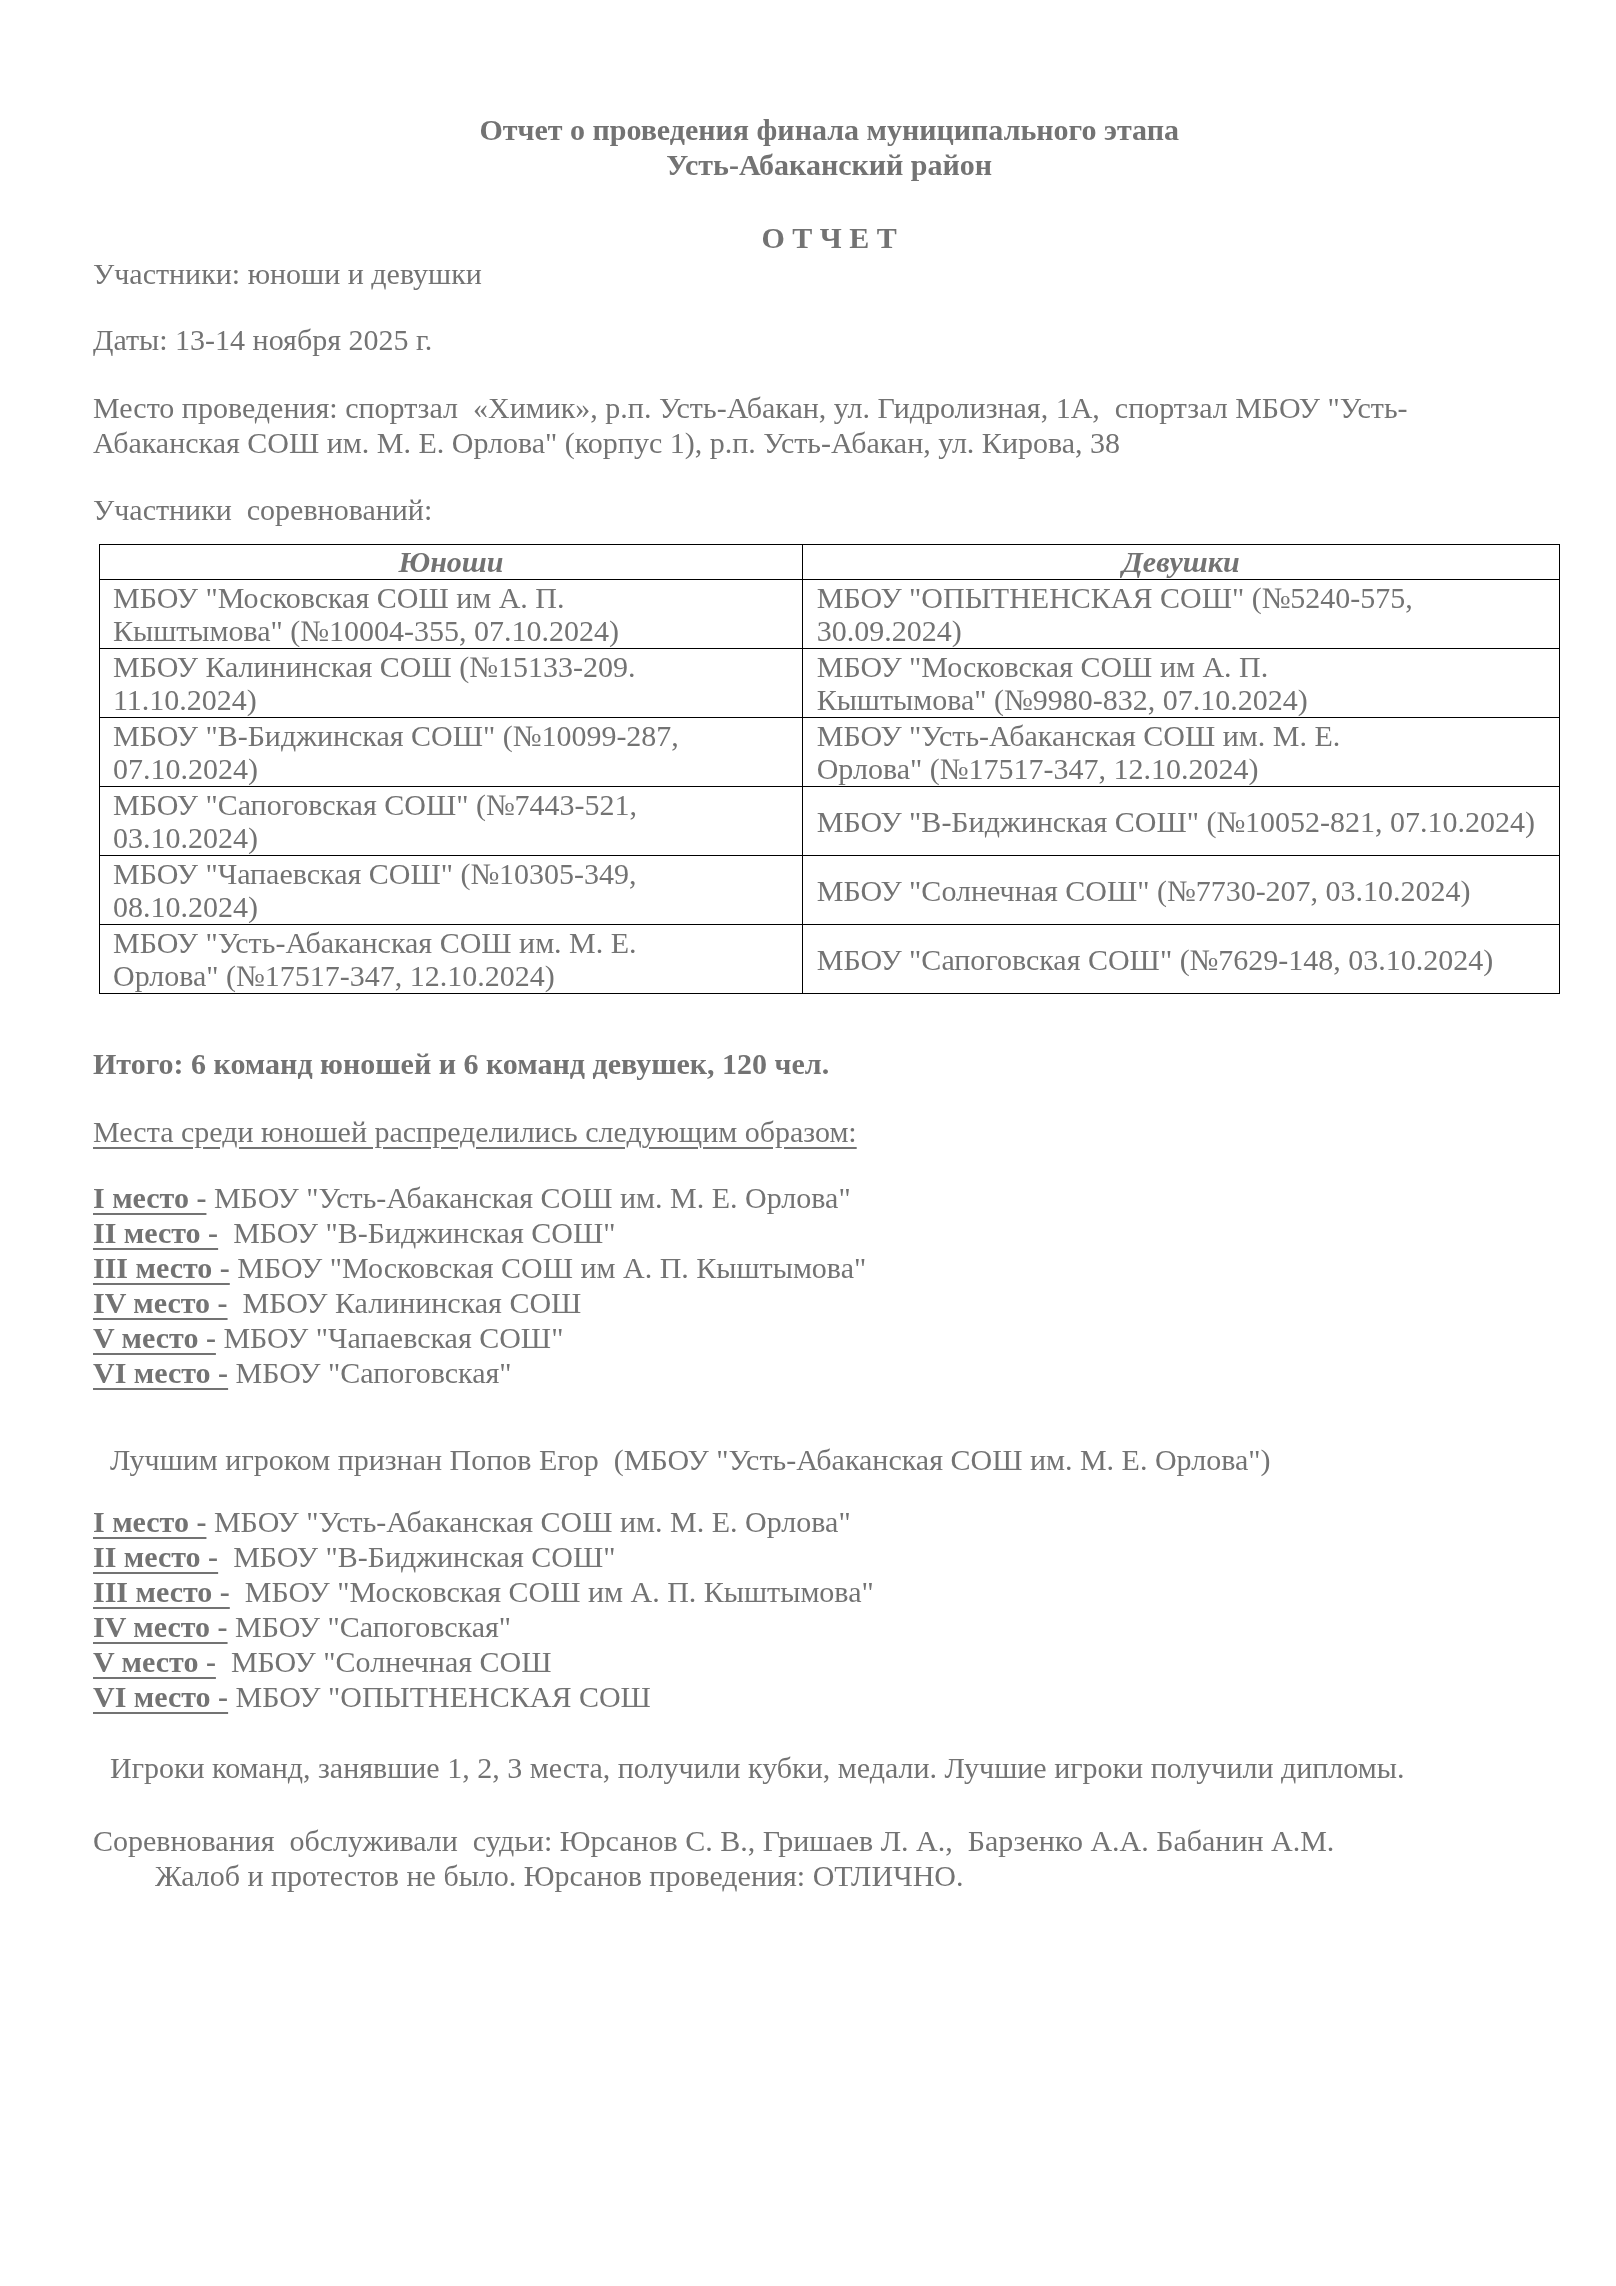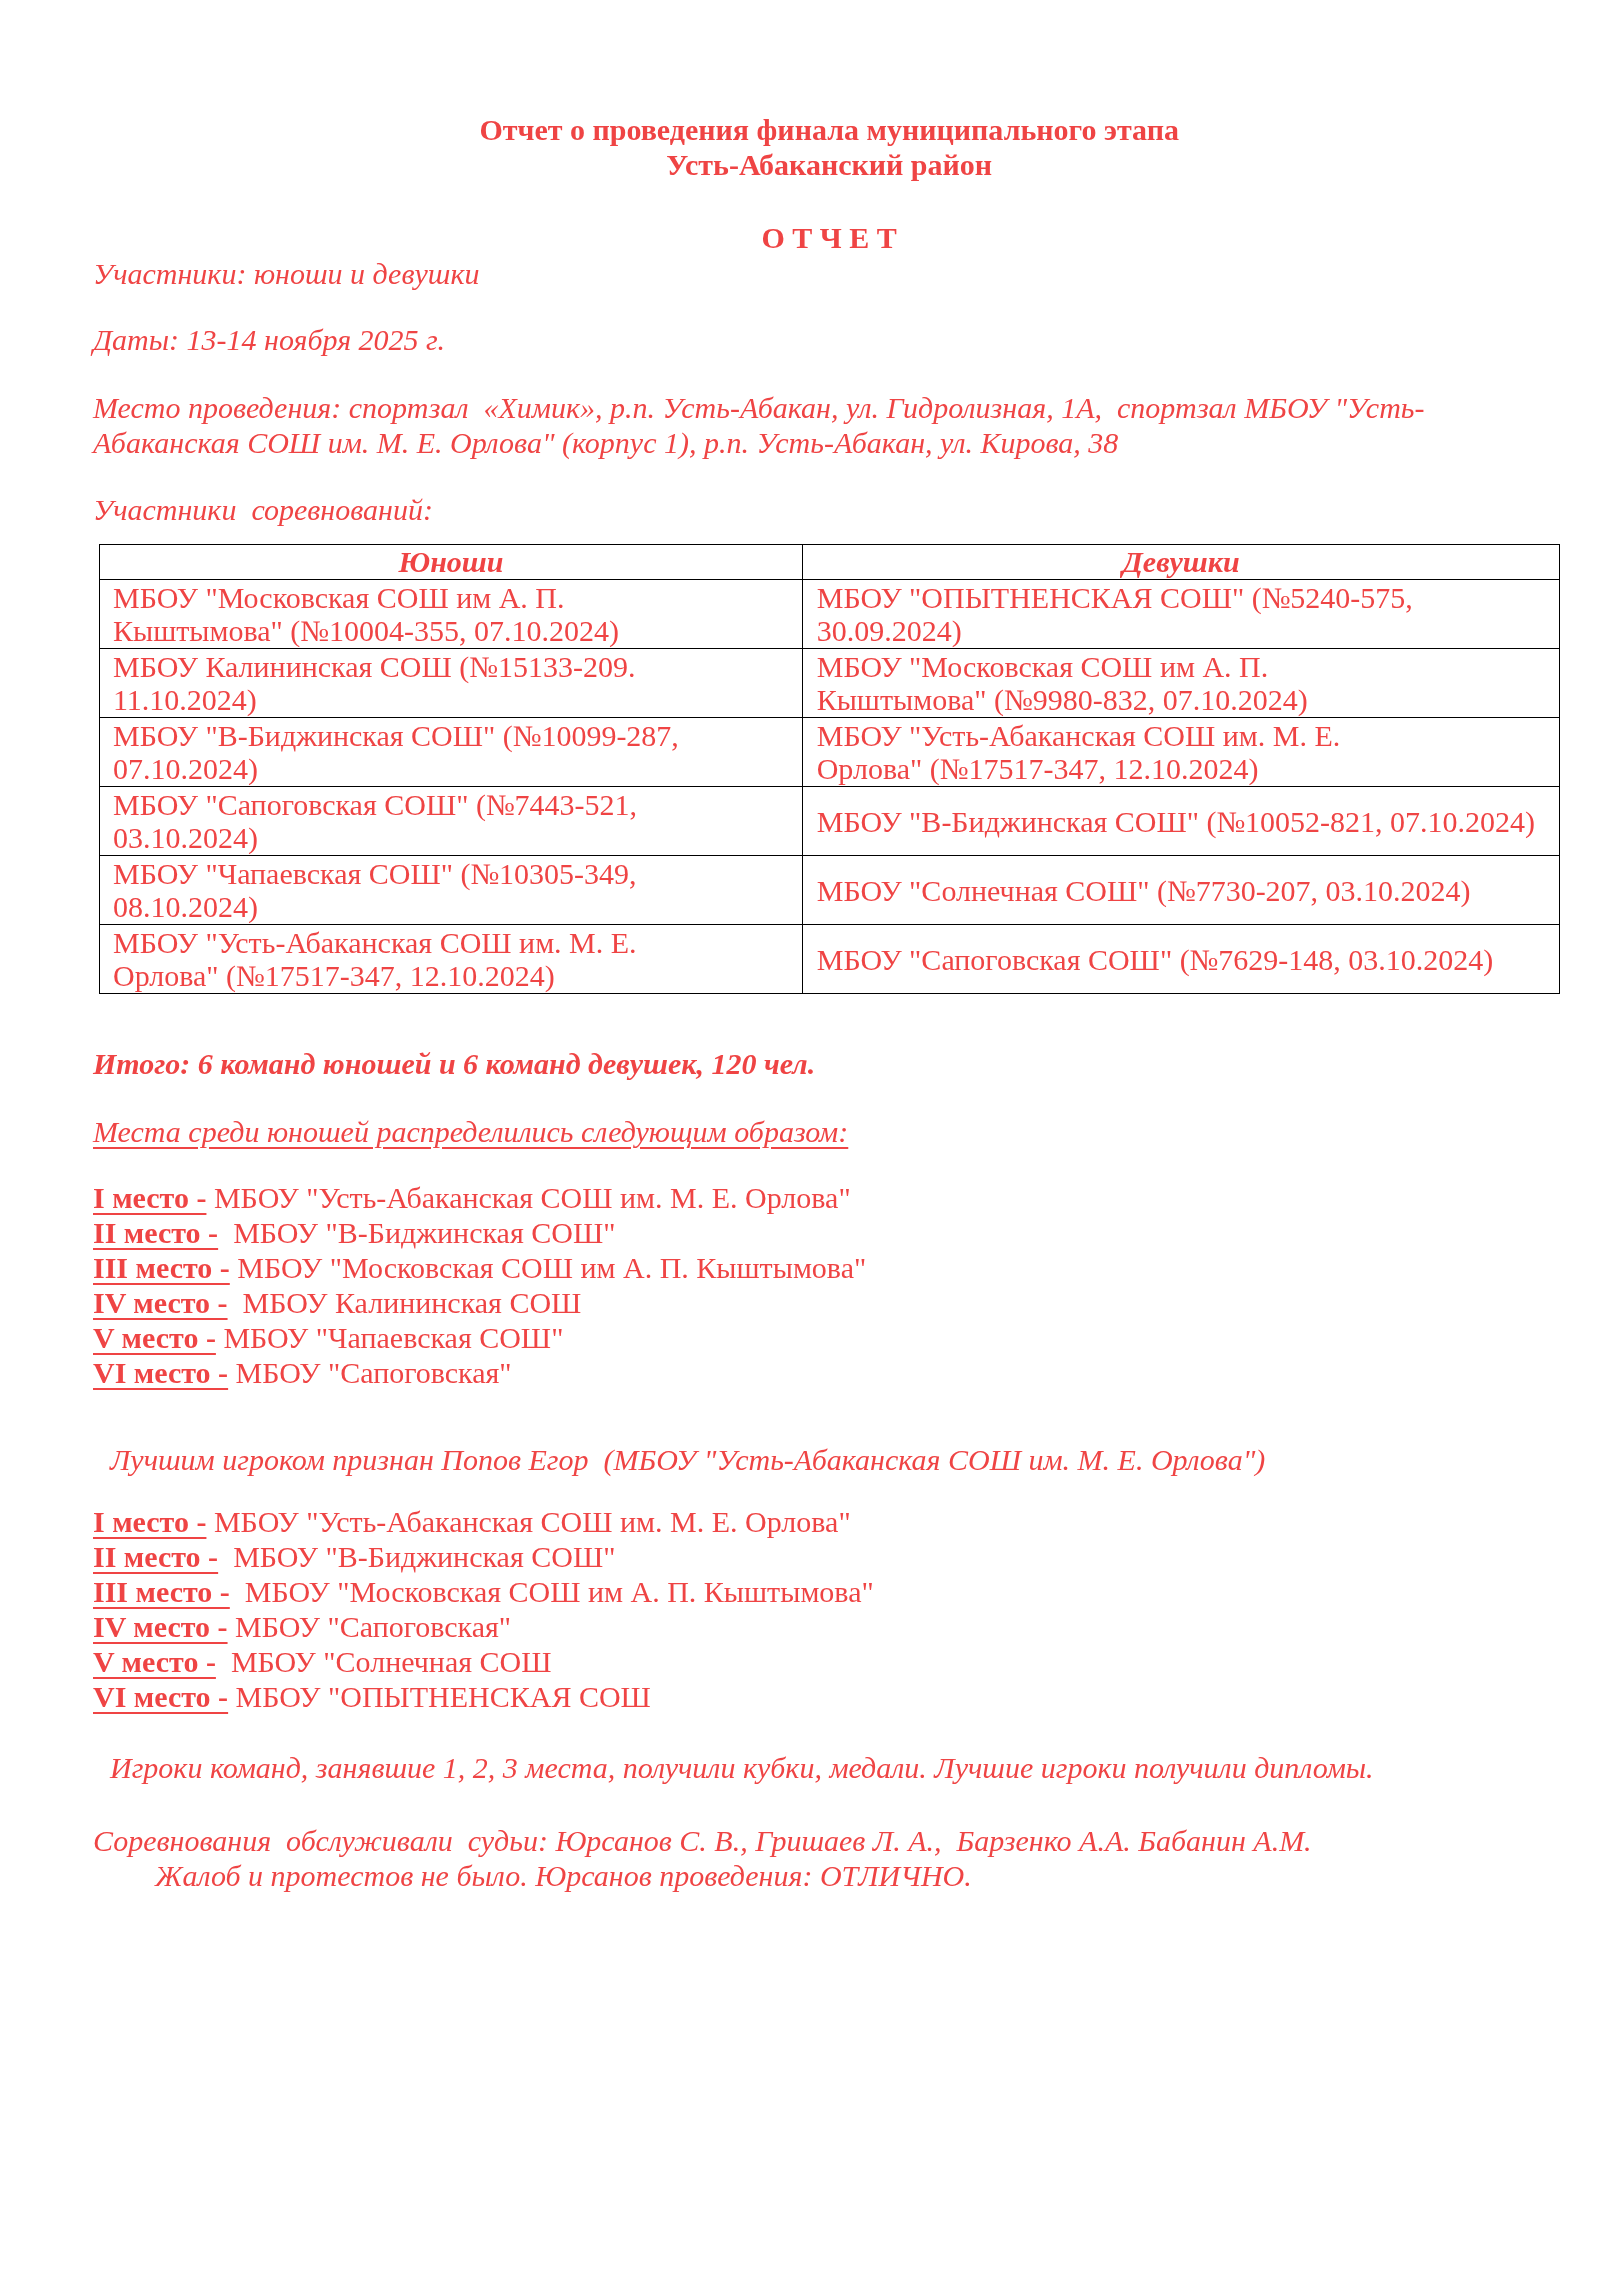--- a/index.html
+++ b/index.html
@@ -2,28 +2,28 @@
 <html style="font-size:15px"><head>
 <meta charset="utf-8">
 <style>
   html, body { margin: 0; padding: 0; background: #ffffff; }
   .page {
     position: relative;
     width: 1617px;
     height: 2286px;
     box-sizing: border-box;
     background: #ffffff;
-    color: #ef4444;
+    color: #737373;
     font-family: "Liberation Serif", "DejaVu Serif", serif;
     font-size: 30px;
     line-height: 35px;
     padding: 112px 55px 76px 93px;
     overflow: hidden;
   }
-  p { margin: 0; white-space: pre-wrap; font-style: italic; }
+  p { margin: 0; white-space: pre-wrap; }
   .center-block { width: 1461px; margin-left: 5.7px; text-align: center; }
   .bold { font-weight: bold; }
   .underline { text-decoration: underline; text-decoration-thickness: 1.9px; text-underline-offset: 4.8px; }
   .mt1   { margin-top: 1px; }
   .mt18  { margin-top: 17px; }
   .mt28  { margin-top: 27px; }
   .mt33  { margin-top: 31px; }
   .mt34  { margin-top: 32px; }
   .mt35  { margin-top: 33px; }
   .mt38  { margin-top: 36px; }

